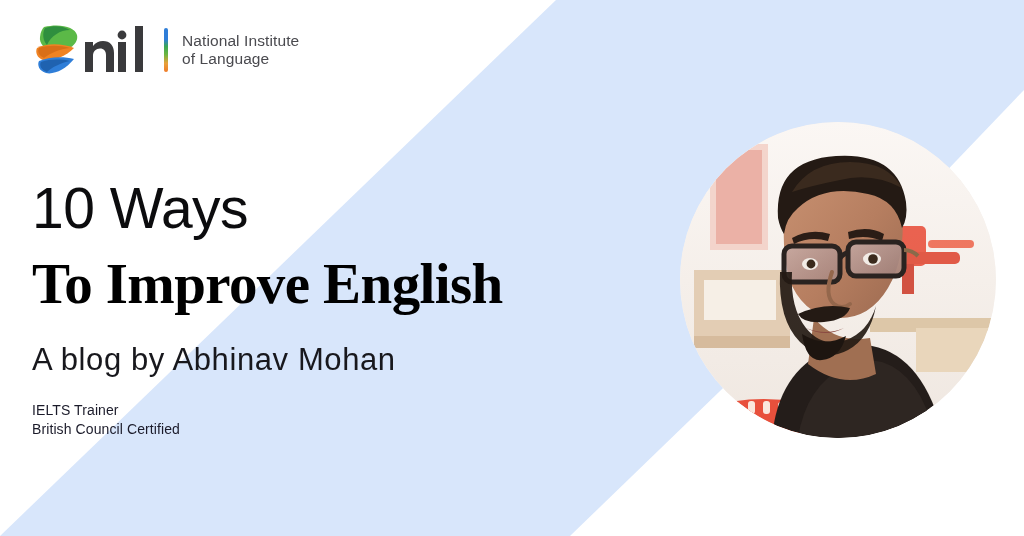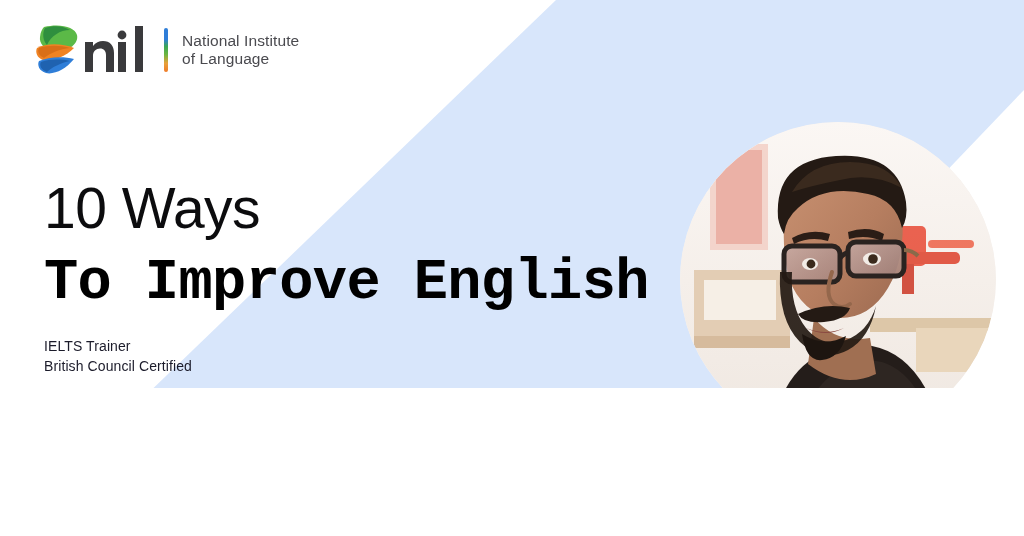--- a/index.html
+++ b/index.html
@@ -8,21 +8,21 @@
     padding: 0;
     background: #ffffff;
   }
   body {
     font-family: "Liberation Sans", sans-serif;
   }
 
   .banner {
     position: relative;
     width: 1024px;
-    height: 388px;
+    height: 536px;
     overflow: hidden;
     background: #bef264;
   }
 
   
   .bg-layer {
     position: absolute;
     inset: 0;
     width: 1024px;
     height: 536px;
@@ -70,36 +70,36 @@
     line-height: 1.18;
     color: #4a4a4f;
     font-weight: 400;
     letter-spacing: 0.1px;
     white-space: pre-line;
   }
 
   
   .copy {
     position: absolute;
-    left: 44px;
+    left: 32px;
     top: 178px;
     z-index: 5;
     width: 640px;
   }
   .headline-light {
     font-family: "Liberation Sans", sans-serif;
     font-size: 57px;
     font-weight: 400;
     color: #0c0c0e;
     letter-spacing: -0.5px;
     line-height: 1.08;
     margin: 0;
   }
   .headline-bold {
-    font-family: Liberation Mono, monospace;
+    font-family: Liberation Serif, serif;
     font-size: 57px;
     font-weight: 700;
     color: #000000;
     letter-spacing: -0.6px;
     line-height: 1.12;
     margin: 12px 0 0 0;
   }
   .byline {
     font-family: "Liberation Sans", sans-serif;
     font-size: 31px;
@@ -167,20 +167,21 @@
 
     <div class="logo-divider"></div>
 
     <div class="logo-tagline">National Institute
 of Language</div>
   </div>
 
   <div class="copy">
     <div class="headline-light">10 Ways</div>
     <div class="headline-bold">To Improve English</div>
+    <div class="byline">A blog by Abhinav Mohan</div>
     <div class="credentials">IELTS Trainer
 British Council Certified</div>
   </div>
 
   <div class="portrait">
     <svg viewBox="0 0 316 316" width="316" height="316" xmlns="http://www.w3.org/2000/svg" aria-hidden="true">
       <defs>
         <clipPath id="circleClip">
           <circle cx="158" cy="158" r="158"></circle>
         </clipPath>

